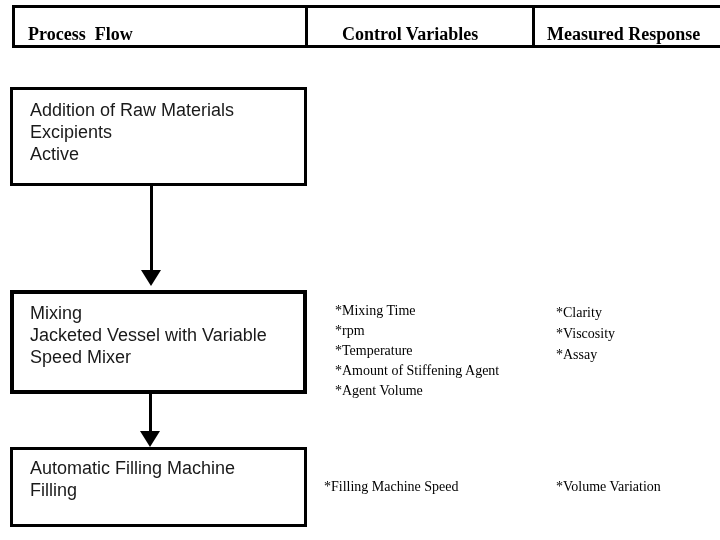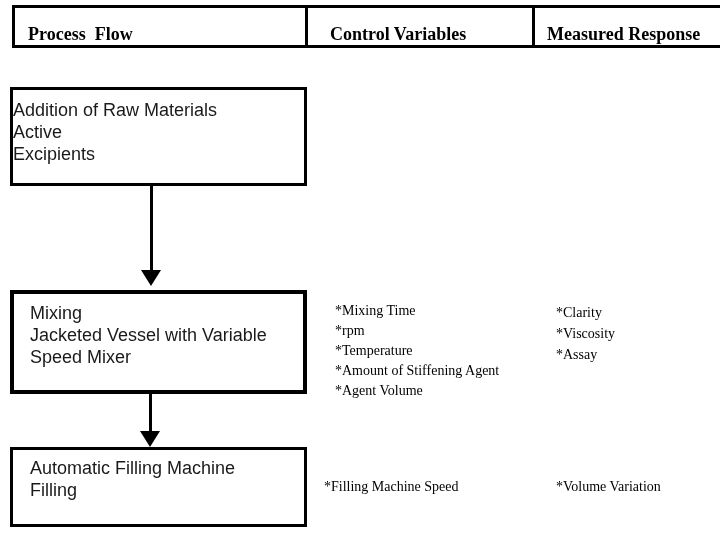--- a/index.html
+++ b/index.html
@@ -27,36 +27,36 @@
     align-items: flex-end;
     box-sizing: border-box;
     font-family: "Liberation Serif", serif;
     font-weight: bold;
     font-size: 18px;
     color: #000;
     white-space: pre;
     overflow: hidden;
   }
   .hcell-1 { width: 293px; border-right: 3px solid #000; padding-left: 13px; }
-  .hcell-2 { width: 227px; border-right: 3px solid #000; padding-left: 22px; }
+  .hcell-2 { width: 227px; border-right: 3px solid #000; padding-left: 34px; }
   .hcell-3 { flex: 1; padding-left: 12px; }
 
   
   .flow-box {
     position: absolute;
     left: 10px;
     width: 297px;
     border: 3px solid #000;
     box-sizing: border-box;
     background: #fff;
     color: #1a1a1a;
     font-size: 18px;
     line-height: 22px;
   }
-  .box-raw     { top: 87px;  height: 99px;  padding: 9px 6px 0 0; }
+  .box-raw     { top: 87px;  height: 99px;  padding: 9px 6px 0 17px; }
   .box-mixing  { top: 290px; height: 104px; border-width: 4px; padding: 8px 16px 0 16px; }
   .box-filling { top: 447px; height: 80px;  padding: 7px 6px 0 17px; }
 
   
   .arrow-line {
     position: absolute;
     width: 3px;
     background: #000;
   }
   .arrow-head {
@@ -96,22 +96,22 @@
     <div class="hcell hcell-2">
       <span>Control Variables</span>
     </div>
     <div class="hcell hcell-3">
       <span>Measured Response</span>
     </div>
   </div>
 
   <div class="flow-box box-raw">
     <div>Addition of Raw Materials</div>
+    <div>Excipients</div>
     <div>Active</div>
-    <div>Excipients</div>
   </div>
 
   <div class="arrow-line arrow1-line"></div>
   <div class="arrow-head arrow1-head"></div>
 
   <div class="flow-box box-mixing">
     <div>Mixing</div>
     <div>Jacketed Vessel with Variable</div>
     <div>Speed Mixer</div>
   </div>

